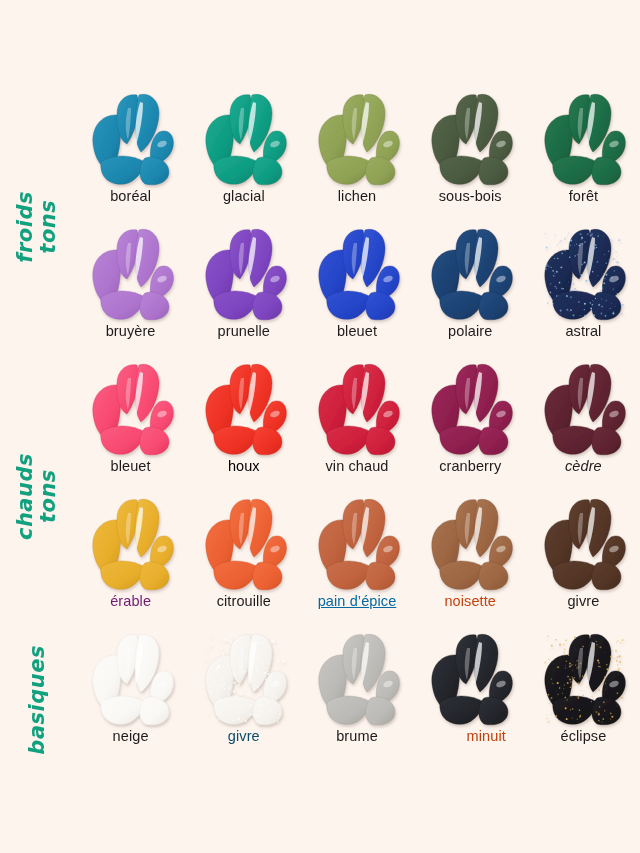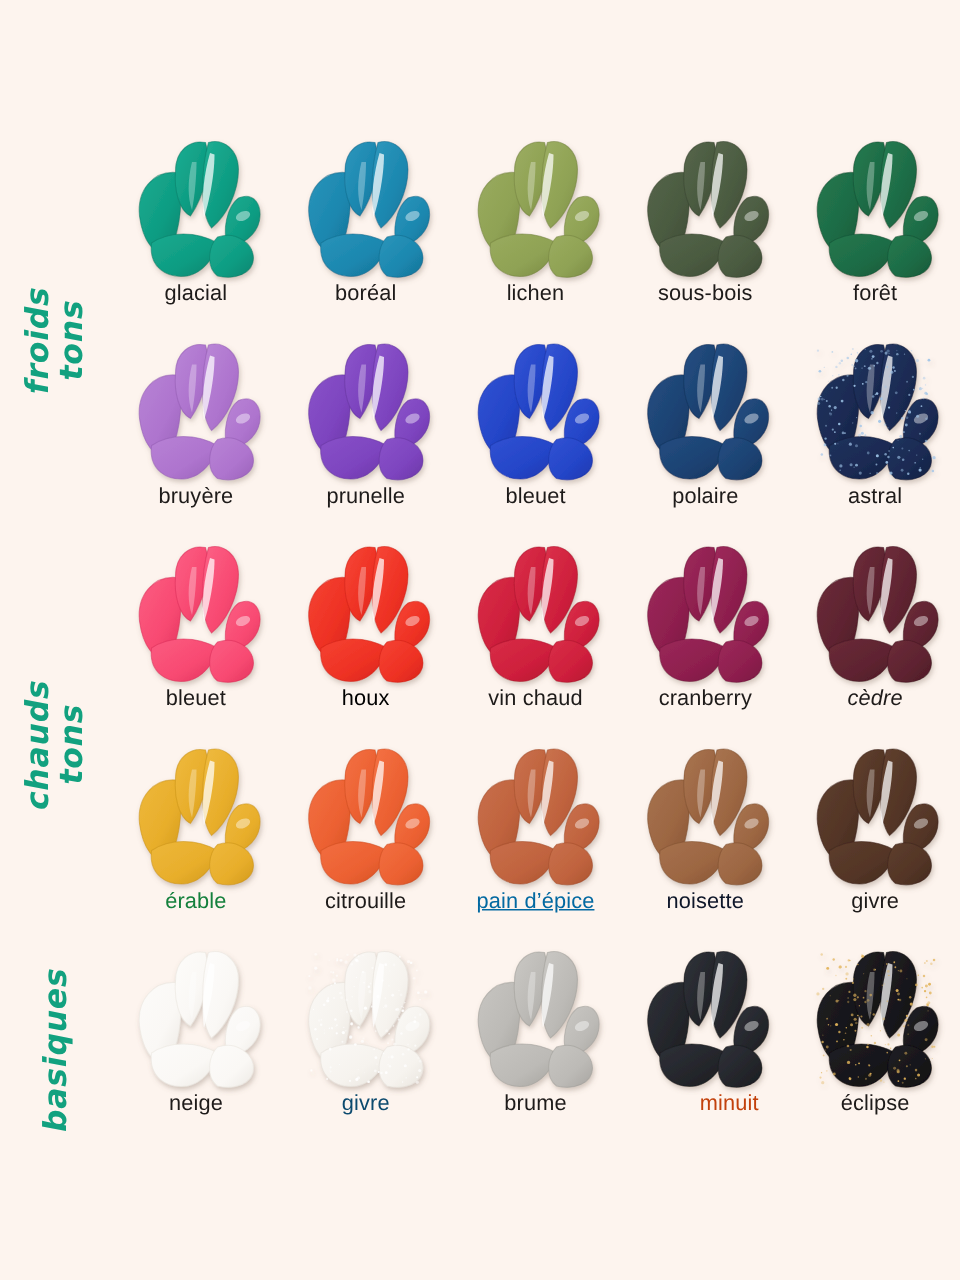--- a/index.html
+++ b/index.html
@@ -99,20 +99,73 @@
       <div class="group-label" style="top: 632px; height: 135px;">
         <div class="group-label-inner" style="color: rgb(18, 161, 127);">basiques</div>
       </div>
     </div>
   <div class="rows" id="rows">
       <div class="row">
         <div class="cell">
           <div class="swatch-wrap">
             <svg viewBox="0 0 88 94">
               <defs>
+                <linearGradient id="g0_0" x1="0" y1="0" x2="1" y2="1">
+                  <stop offset="0%" stop-color="#2a94ba"></stop>
+                  <stop offset="60%" stop-color="#1B87AF"></stop>
+                  <stop offset="100%" stop-color="#167296"></stop>
+                </linearGradient>
+                <linearGradient id="g0_1" x1="0" y1="0" x2="1" y2="1">
+                  <stop offset="0%" stop-color="#2e97bd"></stop>
+                  <stop offset="60%" stop-color="#1B87AF"></stop>
+                  <stop offset="100%" stop-color="#17759a"></stop>
+                </linearGradient>
+                <linearGradient id="g0_2" x1="0" y1="0" x2="1" y2="1">
+                  <stop offset="0%" stop-color="#2f98bd"></stop>
+                  <stop offset="60%" stop-color="#1B87AF"></stop>
+                  <stop offset="100%" stop-color="#17769b"></stop>
+                </linearGradient>
+                <linearGradient id="g0_3" x1="0" y1="0" x2="1" y2="1">
+                  <stop offset="0%" stop-color="#2c96bc"></stop>
+                  <stop offset="60%" stop-color="#1B87AF"></stop>
+                  <stop offset="100%" stop-color="#167498"></stop>
+                </linearGradient>
+                <linearGradient id="g0_4" x1="0" y1="0" x2="1" y2="1">
+                  <stop offset="0%" stop-color="#2993b9"></stop>
+                  <stop offset="60%" stop-color="#1B87AF"></stop>
+                  <stop offset="100%" stop-color="#167194"></stop>
+                </linearGradient>
+                <linearGradient id="g0_5" x1="0" y1="0" x2="1" y2="1">
+                  <stop offset="0%" stop-color="#2b95ba"></stop>
+                  <stop offset="60%" stop-color="#1B87AF"></stop>
+                  <stop offset="100%" stop-color="#167296"></stop>
+                </linearGradient>
+                <filter id="g0_sh" x="-30%" y="-30%" width="170%" height="170%">
+                  <feDropShadow dx="1" dy="2" stdDeviation="1.6" flood-color="#7a6355" flood-opacity="0.33"></feDropShadow>
+                </filter>
+              </defs>
+              <g filter="url(#g0_sh)">
+                <path d="M6,52 C4,34 16,22 30,23 C36,35 34,60 26,76 C16,80 8,68 6,52 Z" fill="url(#g0_0)" stroke="#146b8d" stroke-width="0.7" stroke-opacity="0.55"></path>
+                <path d="M30,22 C30,8 40,1 50,3 C54,16 50,38 40,52 C32,48 29,34 30,22 Z" fill="url(#g0_1)" stroke="#146b8d" stroke-width="0.7" stroke-opacity="0.55"></path>
+                <path d="M52,3 C62,0 72,8 72,21 C72,36 64,52 54,60 C46,50 47,20 52,3 Z" fill="url(#g0_2)" stroke="#146b8d" stroke-width="0.7" stroke-opacity="0.55"></path>
+                <path d="M72,40 C82,36 88,44 86,55 C84,65 74,72 65,72 C61,62 64,46 72,40 Z" fill="url(#g0_3)" stroke="#146b8d" stroke-width="0.7" stroke-opacity="0.55"></path>
+                <path d="M14,70 C12,86 24,94 38,92 C48,90 56,80 58,70 C44,62 26,62 14,70 Z" fill="url(#g0_4)" stroke="#146b8d" stroke-width="0.7" stroke-opacity="0.55"></path>
+                <path d="M58,66 C70,62 82,70 82,80 C82,90 70,95 58,92 C50,86 52,72 58,66 Z" fill="url(#g0_5)" stroke="#146b8d" stroke-width="0.7" stroke-opacity="0.55"></path>
+                <path d="M53,10 C49,24 47,40 49,53 C52,44 56,26 56,11 Z" fill="#ffffff" opacity="0.72"></path>
+                <path d="M41,16 C38,28 38,40 41,48 C43,38 44,24 44,16 Z" fill="#ffffff" opacity="0.30"></path>
+                <ellipse cx="75" cy="52" rx="5" ry="3" fill="#ffffff" opacity="0.42" transform="rotate(-22 75 52)"></ellipse>
+              </g>
+            </svg>
+          </div>
+          <div class="cell-label" style="color: rgb(30, 27, 26);">boréal</div>
+        </div>
+        <div class="cell">
+          <div class="swatch-wrap">
+            <svg viewBox="0 0 88 94">
+              <defs>
                 <linearGradient id="g1_0" x1="0" y1="0" x2="1" y2="1">
                   <stop offset="0%" stop-color="#1aab90"></stop>
                   <stop offset="60%" stop-color="#0E9C82"></stop>
                   <stop offset="100%" stop-color="#0a856e"></stop>
                 </linearGradient>
                 <linearGradient id="g1_1" x1="0" y1="0" x2="1" y2="1">
                   <stop offset="0%" stop-color="#1dae93"></stop>
                   <stop offset="60%" stop-color="#0E9C82"></stop>
                   <stop offset="100%" stop-color="#0b8971"></stop>
                 </linearGradient>
@@ -147,73 +200,20 @@
                 <path d="M72,40 C82,36 88,44 86,55 C84,65 74,72 65,72 C61,62 64,46 72,40 Z" fill="url(#g1_3)" stroke="#097d68" stroke-width="0.7" stroke-opacity="0.55"></path>
                 <path d="M14,70 C12,86 24,94 38,92 C48,90 56,80 58,70 C44,62 26,62 14,70 Z" fill="url(#g1_4)" stroke="#097d68" stroke-width="0.7" stroke-opacity="0.55"></path>
                 <path d="M58,66 C70,62 82,70 82,80 C82,90 70,95 58,92 C50,86 52,72 58,66 Z" fill="url(#g1_5)" stroke="#097d68" stroke-width="0.7" stroke-opacity="0.55"></path>
                 <path d="M53,10 C49,24 47,40 49,53 C52,44 56,26 56,11 Z" fill="#ffffff" opacity="0.72"></path>
                 <path d="M41,16 C38,28 38,40 41,48 C43,38 44,24 44,16 Z" fill="#ffffff" opacity="0.30"></path>
                 <ellipse cx="75" cy="52" rx="5" ry="3" fill="#ffffff" opacity="0.42" transform="rotate(-22 75 52)"></ellipse>
               </g>
             </svg>
           </div>
           <div class="cell-label" style="color: rgb(30, 27, 26);">glacial</div>
-        </div>
-        <div class="cell">
-          <div class="swatch-wrap">
-            <svg viewBox="0 0 88 94">
-              <defs>
-                <linearGradient id="g0_0" x1="0" y1="0" x2="1" y2="1">
-                  <stop offset="0%" stop-color="#2a94ba"></stop>
-                  <stop offset="60%" stop-color="#1B87AF"></stop>
-                  <stop offset="100%" stop-color="#167296"></stop>
-                </linearGradient>
-                <linearGradient id="g0_1" x1="0" y1="0" x2="1" y2="1">
-                  <stop offset="0%" stop-color="#2e97bd"></stop>
-                  <stop offset="60%" stop-color="#1B87AF"></stop>
-                  <stop offset="100%" stop-color="#17759a"></stop>
-                </linearGradient>
-                <linearGradient id="g0_2" x1="0" y1="0" x2="1" y2="1">
-                  <stop offset="0%" stop-color="#2f98bd"></stop>
-                  <stop offset="60%" stop-color="#1B87AF"></stop>
-                  <stop offset="100%" stop-color="#17769b"></stop>
-                </linearGradient>
-                <linearGradient id="g0_3" x1="0" y1="0" x2="1" y2="1">
-                  <stop offset="0%" stop-color="#2c96bc"></stop>
-                  <stop offset="60%" stop-color="#1B87AF"></stop>
-                  <stop offset="100%" stop-color="#167498"></stop>
-                </linearGradient>
-                <linearGradient id="g0_4" x1="0" y1="0" x2="1" y2="1">
-                  <stop offset="0%" stop-color="#2993b9"></stop>
-                  <stop offset="60%" stop-color="#1B87AF"></stop>
-                  <stop offset="100%" stop-color="#167194"></stop>
-                </linearGradient>
-                <linearGradient id="g0_5" x1="0" y1="0" x2="1" y2="1">
-                  <stop offset="0%" stop-color="#2b95ba"></stop>
-                  <stop offset="60%" stop-color="#1B87AF"></stop>
-                  <stop offset="100%" stop-color="#167296"></stop>
-                </linearGradient>
-                <filter id="g0_sh" x="-30%" y="-30%" width="170%" height="170%">
-                  <feDropShadow dx="1" dy="2" stdDeviation="1.6" flood-color="#7a6355" flood-opacity="0.33"></feDropShadow>
-                </filter>
-              </defs>
-              <g filter="url(#g0_sh)">
-                <path d="M6,52 C4,34 16,22 30,23 C36,35 34,60 26,76 C16,80 8,68 6,52 Z" fill="url(#g0_0)" stroke="#146b8d" stroke-width="0.7" stroke-opacity="0.55"></path>
-                <path d="M30,22 C30,8 40,1 50,3 C54,16 50,38 40,52 C32,48 29,34 30,22 Z" fill="url(#g0_1)" stroke="#146b8d" stroke-width="0.7" stroke-opacity="0.55"></path>
-                <path d="M52,3 C62,0 72,8 72,21 C72,36 64,52 54,60 C46,50 47,20 52,3 Z" fill="url(#g0_2)" stroke="#146b8d" stroke-width="0.7" stroke-opacity="0.55"></path>
-                <path d="M72,40 C82,36 88,44 86,55 C84,65 74,72 65,72 C61,62 64,46 72,40 Z" fill="url(#g0_3)" stroke="#146b8d" stroke-width="0.7" stroke-opacity="0.55"></path>
-                <path d="M14,70 C12,86 24,94 38,92 C48,90 56,80 58,70 C44,62 26,62 14,70 Z" fill="url(#g0_4)" stroke="#146b8d" stroke-width="0.7" stroke-opacity="0.55"></path>
-                <path d="M58,66 C70,62 82,70 82,80 C82,90 70,95 58,92 C50,86 52,72 58,66 Z" fill="url(#g0_5)" stroke="#146b8d" stroke-width="0.7" stroke-opacity="0.55"></path>
-                <path d="M53,10 C49,24 47,40 49,53 C52,44 56,26 56,11 Z" fill="#ffffff" opacity="0.72"></path>
-                <path d="M41,16 C38,28 38,40 41,48 C43,38 44,24 44,16 Z" fill="#ffffff" opacity="0.30"></path>
-                <ellipse cx="75" cy="52" rx="5" ry="3" fill="#ffffff" opacity="0.42" transform="rotate(-22 75 52)"></ellipse>
-              </g>
-            </svg>
-          </div>
-          <div class="cell-label" style="color: rgb(30, 27, 26);">boréal</div>
         </div>
         <div class="cell">
           <div class="swatch-wrap">
             <svg viewBox="0 0 88 94">
               <defs>
                 <linearGradient id="g2_0" x1="0" y1="0" x2="1" y2="1">
                   <stop offset="0%" stop-color="#99ab5f"></stop>
                   <stop offset="60%" stop-color="#8FA254"></stop>
                   <stop offset="100%" stop-color="#7b8c45"></stop>
                 </linearGradient>
@@ -1097,21 +1097,21 @@
                 <path d="M52,3 C62,0 72,8 72,21 C72,36 64,52 54,60 C46,50 47,20 52,3 Z" fill="url(#g15_2)" stroke="#ca9318" stroke-width="0.7" stroke-opacity="0.55"></path>
                 <path d="M72,40 C82,36 88,44 86,55 C84,65 74,72 65,72 C61,62 64,46 72,40 Z" fill="url(#g15_3)" stroke="#ca9318" stroke-width="0.7" stroke-opacity="0.55"></path>
                 <path d="M14,70 C12,86 24,94 38,92 C48,90 56,80 58,70 C44,62 26,62 14,70 Z" fill="url(#g15_4)" stroke="#ca9318" stroke-width="0.7" stroke-opacity="0.55"></path>
                 <path d="M58,66 C70,62 82,70 82,80 C82,90 70,95 58,92 C50,86 52,72 58,66 Z" fill="url(#g15_5)" stroke="#ca9318" stroke-width="0.7" stroke-opacity="0.55"></path>
                 <path d="M53,10 C49,24 47,40 49,53 C52,44 56,26 56,11 Z" fill="#ffffff" opacity="0.72"></path>
                 <path d="M41,16 C38,28 38,40 41,48 C43,38 44,24 44,16 Z" fill="#ffffff" opacity="0.30"></path>
                 <ellipse cx="75" cy="52" rx="5" ry="3" fill="#ffffff" opacity="0.42" transform="rotate(-22 75 52)"></ellipse>
               </g>
             </svg>
           </div>
-          <div class="cell-label" style="color: #15803d; text-align: right;">érable</div>
+          <div class="cell-label" style="color: #701a75; text-align: right;">érable</div>
         </div>
         <div class="cell">
           <div class="swatch-wrap">
             <svg viewBox="0 0 88 94">
               <defs>
                 <linearGradient id="g16_0" x1="0" y1="0" x2="1" y2="1">
                   <stop offset="0%" stop-color="#f26e41"></stop>
                   <stop offset="60%" stop-color="#EC6132"></stop>
                   <stop offset="100%" stop-color="#d65123"></stop>
                 </linearGradient>
@@ -1256,21 +1256,21 @@
                 <path d="M52,3 C62,0 72,8 72,21 C72,36 64,52 54,60 C46,50 47,20 52,3 Z" fill="url(#g18_2)" stroke="#805030" stroke-width="0.7" stroke-opacity="0.55"></path>
                 <path d="M72,40 C82,36 88,44 86,55 C84,65 74,72 65,72 C61,62 64,46 72,40 Z" fill="url(#g18_3)" stroke="#805030" stroke-width="0.7" stroke-opacity="0.55"></path>
                 <path d="M14,70 C12,86 24,94 38,92 C48,90 56,80 58,70 C44,62 26,62 14,70 Z" fill="url(#g18_4)" stroke="#805030" stroke-width="0.7" stroke-opacity="0.55"></path>
                 <path d="M58,66 C70,62 82,70 82,80 C82,90 70,95 58,92 C50,86 52,72 58,66 Z" fill="url(#g18_5)" stroke="#805030" stroke-width="0.7" stroke-opacity="0.55"></path>
                 <path d="M53,10 C49,24 47,40 49,53 C52,44 56,26 56,11 Z" fill="#ffffff" opacity="0.72"></path>
                 <path d="M41,16 C38,28 38,40 41,48 C43,38 44,24 44,16 Z" fill="#ffffff" opacity="0.30"></path>
                 <ellipse cx="75" cy="52" rx="5" ry="3" fill="#ffffff" opacity="0.42" transform="rotate(-22 75 52)"></ellipse>
               </g>
             </svg>
           </div>
-          <div class="cell-label" style="color: #0f172a; text-align: right;">noisette</div>
+          <div class="cell-label" style="color: #c2410c; text-align: right;">noisette</div>
         </div>
         <div class="cell">
           <div class="swatch-wrap">
             <svg viewBox="0 0 88 94">
               <defs>
                 <linearGradient id="g19_0" x1="0" y1="0" x2="1" y2="1">
                   <stop offset="0%" stop-color="#5e3e2d"></stop>
                   <stop offset="60%" stop-color="#533526"></stop>
                   <stop offset="100%" stop-color="#44291e"></stop>
                 </linearGradient>

